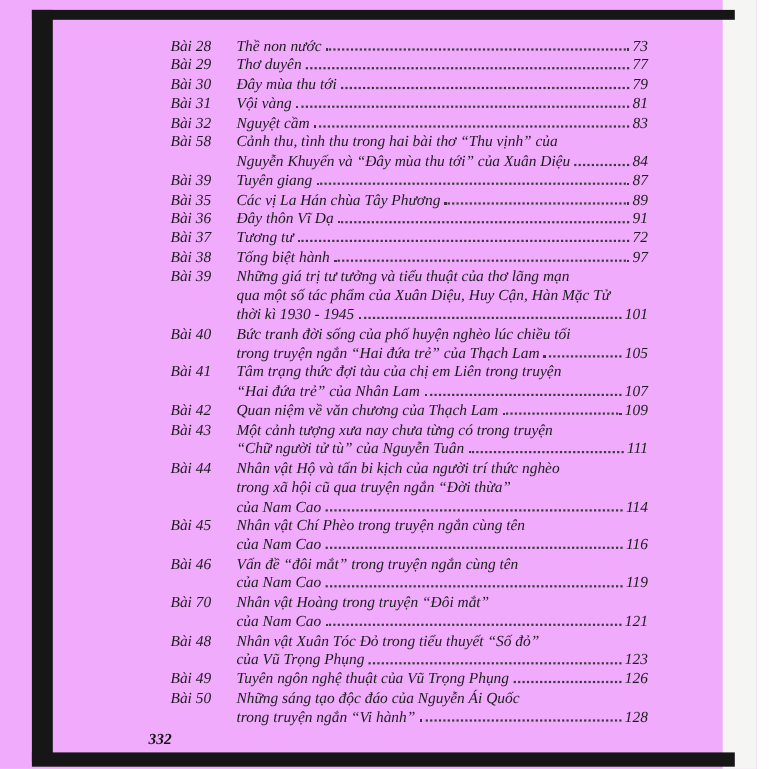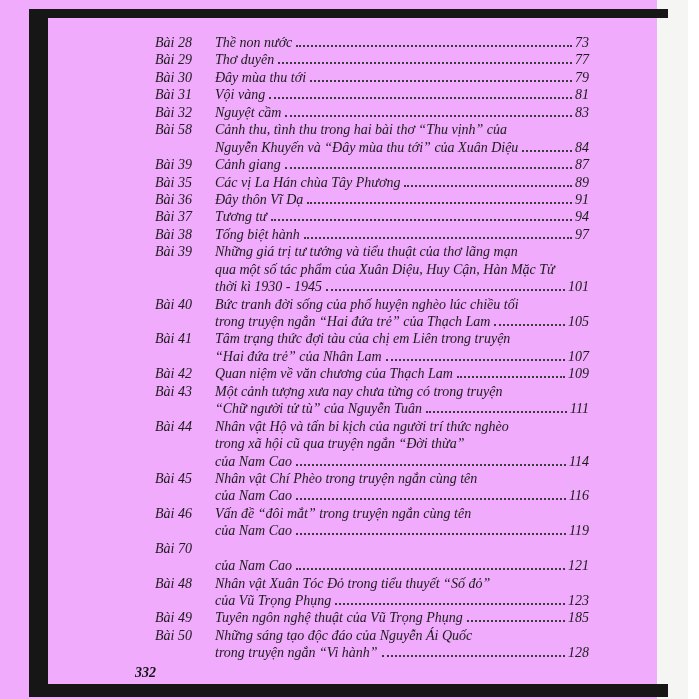--- a/index.html
+++ b/index.html
@@ -150,21 +150,21 @@
         <span class="toc-label"></span>
         <span class="toc-line">
           <span class="toc-text">Nguyễn Khuyến và “Đây mùa thu tới” của Xuân Diệu</span>
           <span class="leader"></span>
           <span class="toc-page">84</span>
         </span>
       </div>
       <div class="toc-row">
         <span class="toc-label">Bài 39</span>
         <span class="toc-line">
-          <span class="toc-text">Cảnh giang</span>
+          <span class="toc-text">Tuyên giang</span>
           <span class="leader"></span>
           <span class="toc-page">87</span>
         </span>
       </div>
       <div class="toc-row">
         <span class="toc-label">Bài 35</span>
         <span class="toc-line">
           <span class="toc-text">Các vị La Hán chùa Tây Phương</span>
           <span class="leader"></span>
           <span class="toc-page">89</span>
@@ -176,21 +176,21 @@
           <span class="toc-text">Đây thôn Vĩ Dạ</span>
           <span class="leader"></span>
           <span class="toc-page">91</span>
         </span>
       </div>
       <div class="toc-row">
         <span class="toc-label">Bài 37</span>
         <span class="toc-line">
           <span class="toc-text">Tương tư</span>
           <span class="leader"></span>
-          <span class="toc-page">94</span>
+          <span class="toc-page">72</span>
         </span>
       </div>
       <div class="toc-row">
         <span class="toc-label">Bài 38</span>
         <span class="toc-line">
           <span class="toc-text">Tống biệt hành</span>
           <span class="leader"></span>
           <span class="toc-page">97</span>
         </span>
       </div>
@@ -307,20 +307,23 @@
       <div class="toc-row">
         <span class="toc-label"></span>
         <span class="toc-line">
           <span class="toc-text">của Nam Cao</span>
           <span class="leader"></span>
           <span class="toc-page">119</span>
         </span>
       </div>
       <div class="toc-row">
         <span class="toc-label">Bài 70</span>
+        <span class="toc-line">
+          <span class="toc-text">Nhân vật Hoàng trong truyện “Đôi mắt”</span>
+        </span>
       </div>
       <div class="toc-row">
         <span class="toc-label"></span>
         <span class="toc-line">
           <span class="toc-text">của Nam Cao</span>
           <span class="leader"></span>
           <span class="toc-page">121</span>
         </span>
       </div>
       <div class="toc-row">
@@ -335,21 +338,21 @@
           <span class="toc-text">của Vũ Trọng Phụng</span>
           <span class="leader"></span>
           <span class="toc-page">123</span>
         </span>
       </div>
       <div class="toc-row">
         <span class="toc-label">Bài 49</span>
         <span class="toc-line">
           <span class="toc-text">Tuyên ngôn nghệ thuật của Vũ Trọng Phụng</span>
           <span class="leader"></span>
-          <span class="toc-page">185</span>
+          <span class="toc-page">126</span>
         </span>
       </div>
       <div class="toc-row">
         <span class="toc-label">Bài 50</span>
         <span class="toc-line">
           <span class="toc-text">Những sáng tạo độc đáo của Nguyễn Ái Quốc</span>
         </span>
       </div>
       <div class="toc-row">
         <span class="toc-label"></span>

